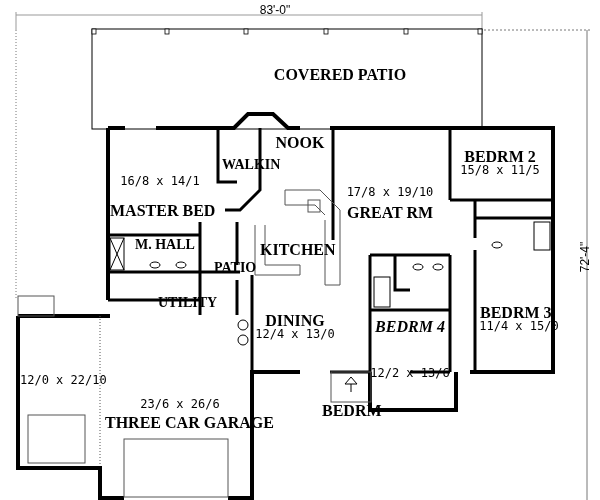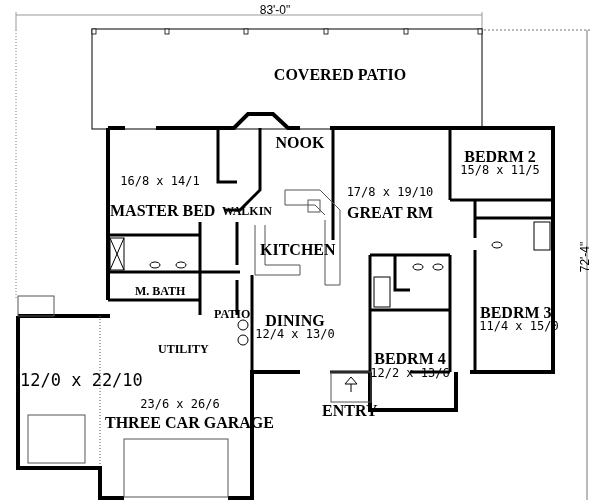--- a/index.html
+++ b/index.html
@@ -1,21 +1,21 @@
 <!DOCTYPE html>
 <html><head>
 <meta charset="utf-8">
 <style>
   html,body{margin:0;padding:0;background:#fff;}
   body{width:600px;height:500px;position:relative;overflow:hidden;font-family:"DejaVu Serif","Liberation Serif",serif;}
   #plan{position:absolute;left:0;top:0;width:600px;height:500px;}
   .lbl{position:absolute;font-family:"Liberation Serif","DejaVu Serif",serif;font-weight:bold;color:#000;text-align:center;white-space:nowrap;line-height:14px;}
   .room{font-size:16px;}
   .dim{font-size:12px;font-family:"DejaVu Sans Mono","Liberation Mono",monospace;font-weight:normal;}
-  .small{font-size:12px;margin-top:46px;}
+  .small{font-size:14px;}
   .overall{font-family:"Liberation Sans","DejaVu Sans",sans-serif;font-weight:normal;font-size:12px;}
 </style>
 </head>
 <body>
 
 <svg id="plan" viewBox="0 0 600 500" xmlns="http://www.w3.org/2000/svg">
 
   <g stroke="#999" stroke-width="1" fill="none">
     <line x1="16" y1="15" x2="482" y2="15"></line>
     <line x1="16" y1="12" x2="16" y2="30"></line>
@@ -132,33 +132,33 @@
 <div class="lbl room" style="left:275px;top:136px;width:50px;">NOOK</div>
 
 <div class="lbl room" style="left:345px;top:171px;width:90px;margin-top:35px;">GREAT RM</div>
 <div class="lbl dim" style="left:340px;top:185px;width:100px;">17/8 x 19/10</div>
 
 <div class="lbl room" style="left:460px;top:150px;width:80px;">BEDRM 2</div>
 <div class="lbl dim" style="left:455px;top:163px;width:90px;">15/8 x 11/5</div>
 
 <div class="lbl room" style="left:260px;top:243px;width:60px;">KITCHEN</div>
 
-<div class="lbl small" style="left:135px;top:238px;width:50px;">M. BATH</div>
+<div class="lbl small" style="left:135px;top:238px;width:50px;">M. HALL</div>
 
 <div class="lbl small" style="left:214px;top:261px;width:28px;">PATIO</div>
 
 <div class="lbl small" style="left:158px;top:296px;width:50px;">UTILITY</div>
 
 <div class="lbl room" style="left:260px;top:314px;width:70px;">DINING</div>
 <div class="lbl dim" style="left:250px;top:327px;width:90px;">12/4 x 13/0</div>
 
 <div class="lbl room" style="left:480px;top:306px;width:70px;">BEDRM 3</div>
 <div class="lbl dim" style="left:474px;top:319px;width:90px;">11/4 x 15/0</div>
 
-<div class="lbl room" style="left:370px;top:352px;width:80px;">BEDRM 4</div>
+<div class="lbl room" style="left:370px;top:320px;width:80px;font-style:italic;">BEDRM 4</div>
 <div class="lbl dim" style="left:365px;top:366px;width:90px;">12/2 x 13/6</div>
 
 <div class="lbl room" style="left:105px;top:384px;width:150px;margin-top:32px;">THREE CAR GARAGE</div>
 <div class="lbl dim" style="left:130px;top:397px;width:100px;">23/6 x 26/6</div>
 
-<div class="lbl dim" style="left:20px;top:373px;width:85px;font-size:17px;">12/0 x 22/10</div>
+<div class="lbl dim" style="left:20px;top:373px;width:85px;font-size:12px;">12/0 x 22/10</div>
 
-<div class="lbl room" style="left:322px;top:404px;width:50px;">ENTRY</div>
+<div class="lbl room" style="left:322px;top:404px;width:50px;">BEDRM</div>
 
 </body></html>

